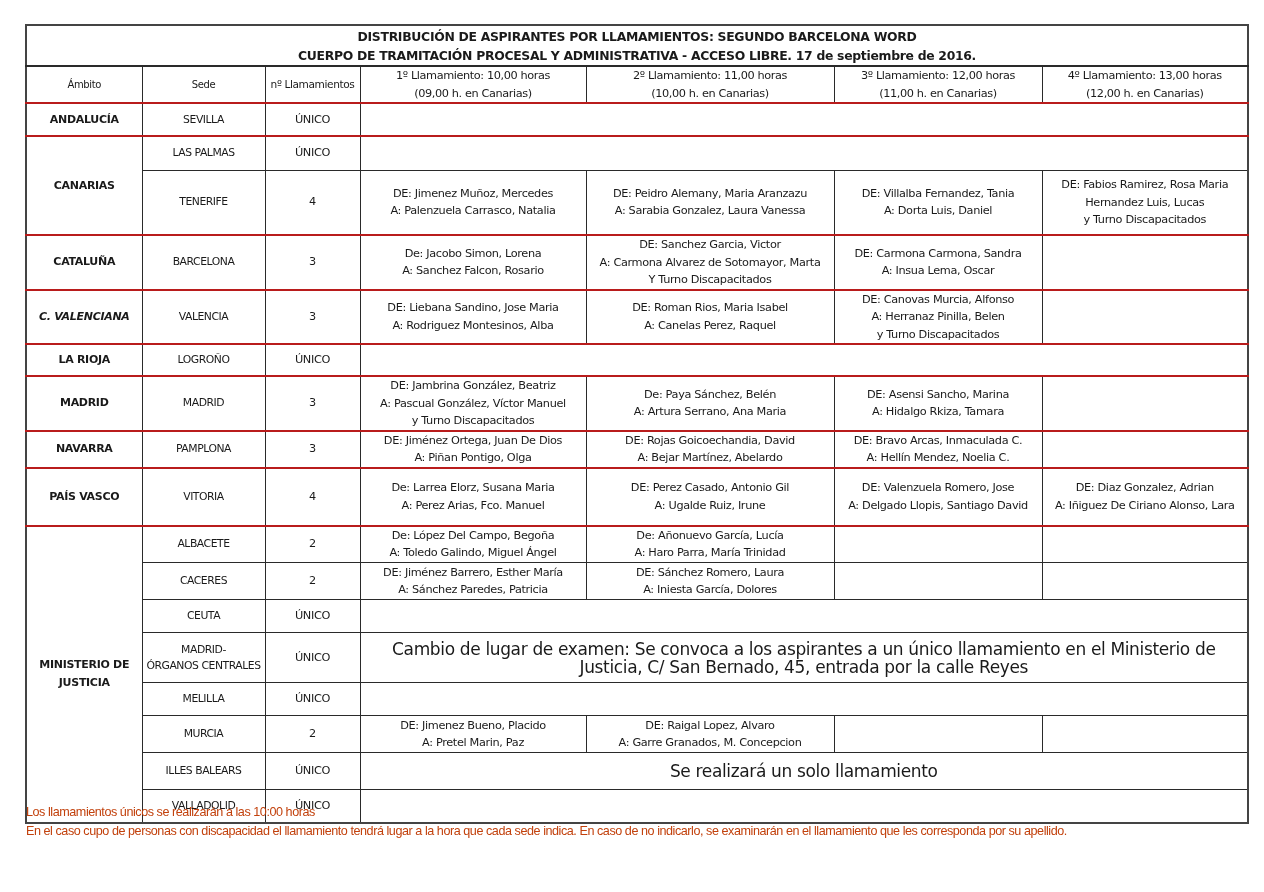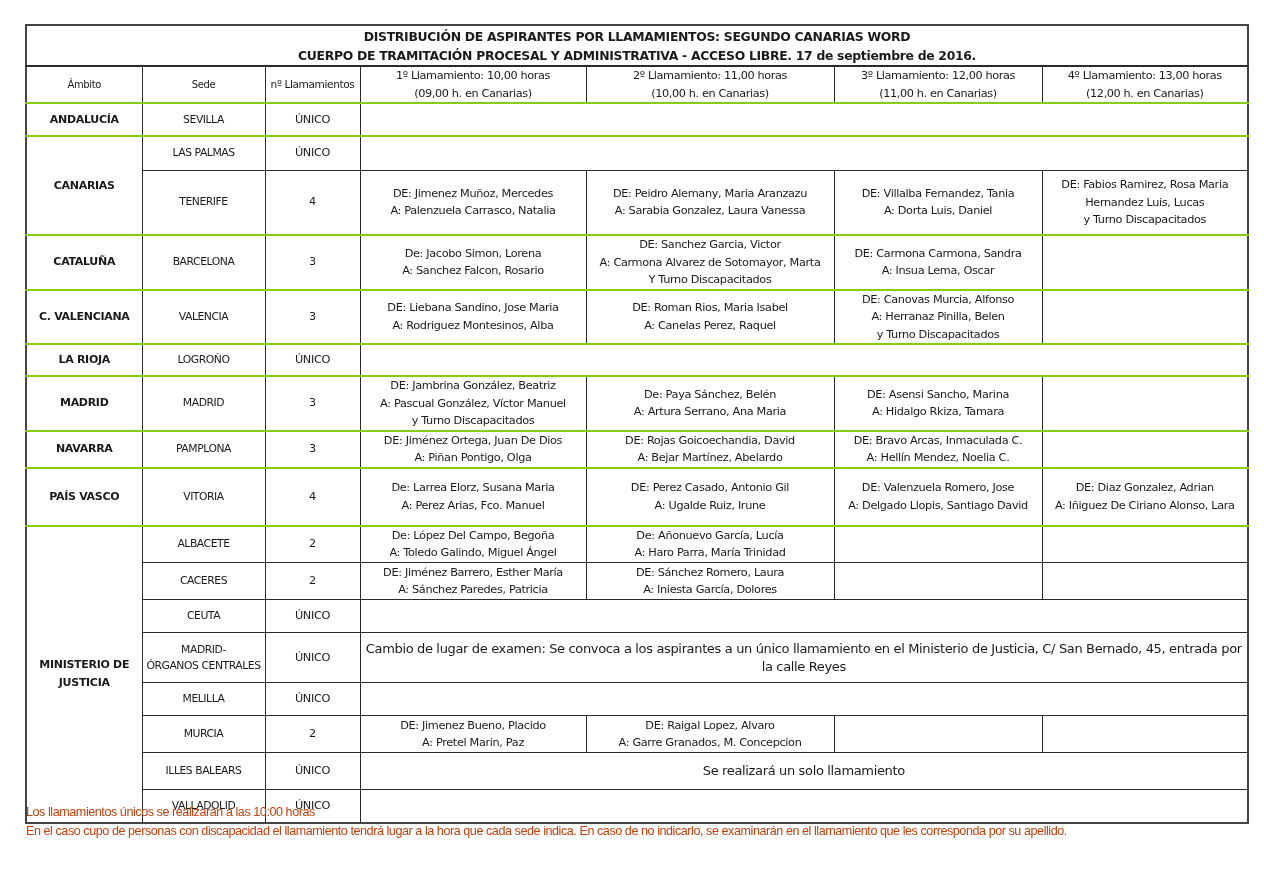--- a/index.html
+++ b/index.html
@@ -21,22 +21,22 @@
     #sheet .title-cell {
       font-weight: bold; font-size: 12.4px; line-height: 19px; padding: 1px 0 0 0;
       letter-spacing: -0.3px; border-bottom: 2px solid #2a2a2a;
     }
     #sheet .hdr { height: 34px; font-size: 10.6px; line-height: 17px; letter-spacing: -0.4px; }
     #sheet .hdr-ambito, #sheet .hdr-sede { font-size: 10px; }
     #sheet .ambito { font-weight: bold; font-size: 11px; letter-spacing: -0.3px; }
     #sheet .sede { text-align: center; font-size: 10.8px; padding-left: 2px; line-height: 16px; letter-spacing: -0.45px; }
     #sheet .num { font-size: 11.3px; }
     #sheet .call { font-size: 11.3px; line-height: 17.5px; white-space: pre-line; }
-    #sheet .note { font-size: 13px; }
-    #sheet tr.thick-top td { border-top: 2px solid #84cc16; margin-top: 44px; }
+    #sheet .note { font-size: 17px; }
+    #sheet tr.thick-top td { border-top: 2px solid #b91c1c; margin-top: 44px; }
     .footer {
       position: absolute; left: 26px; font-family: "Liberation Sans", sans-serif;
       font-size: 12.6px; color: #c2410c; letter-spacing: -0.45px; white-space: nowrap;
     }
     #footer-1 { top: 805px; }
     #footer-2 { top: 824px; }
   </style>
 </head>
 <body>
 
@@ -46,21 +46,21 @@
     <col style="width:123px">
     <col style="width:95px">
     <col style="width:226px">
     <col style="width:248px">
     <col style="width:208px">
     <col style="width:206px">
   </colgroup>
   <thead>
     <tr>
       <td colspan="7" class="title-cell">
-        <div>DISTRIBUCIÓN DE ASPIRANTES POR LLAMAMIENTOS: SEGUNDO CANARIAS WORD</div>
+        <div>DISTRIBUCIÓN DE ASPIRANTES POR LLAMAMIENTOS: SEGUNDO BARCELONA WORD</div>
         <div>CUERPO DE TRAMITACIÓN PROCESAL Y ADMINISTRATIVA - ACCESO LIBRE. 17 de septiembre de 2016.</div>
       </td>
     </tr>
     <tr>
       <th class="hdr hdr-ambito">Ámbito</th>
       <th class="hdr hdr-sede">Sede</th>
       <th class="hdr">nº Llamamientos</th>
       <th class="hdr call">1º Llamamiento: 10,00 horas
 (09,00 h. en Canarias)</th>
       <th class="hdr call">2º Llamamiento: 11,00 horas
@@ -104,21 +104,21 @@
         <td class="call">De: Jacobo Simon, Lorena
 A: Sanchez Falcon, Rosario</td>
         <td class="call">DE: Sanchez Garcia, Victor
 A: Carmona Alvarez de Sotomayor, Marta
 Y Turno Discapacitados</td>
         <td class="call">DE: Carmona Carmona, Sandra
 A: Insua Lema, Oscar</td>
         <td class="call"></td>
       </tr>
       <tr class="thick-top" style="height: 51px;">
-        <td class="ambito" rowspan="1" style="white-space: pre-line;">C. VALENCIANA</td>
+        <td class="ambito" rowspan="1" style="white-space: pre-line; font-style: italic;">C. VALENCIANA</td>
         <td class="sede" style="white-space: pre-line;">VALENCIA</td>
         <td class="num">3</td>
         <td class="call">DE: Liebana Sandino, Jose Maria
 A: Rodriguez Montesinos, Alba</td>
         <td class="call">DE: Roman Rios, Maria Isabel
 A: Canelas Perez, Raquel</td>
         <td class="call">DE: Canovas Murcia, Alfonso
 A: Herranaz Pinilla, Belen
 y Turno Discapacitados</td>
         <td class="call"></td>

